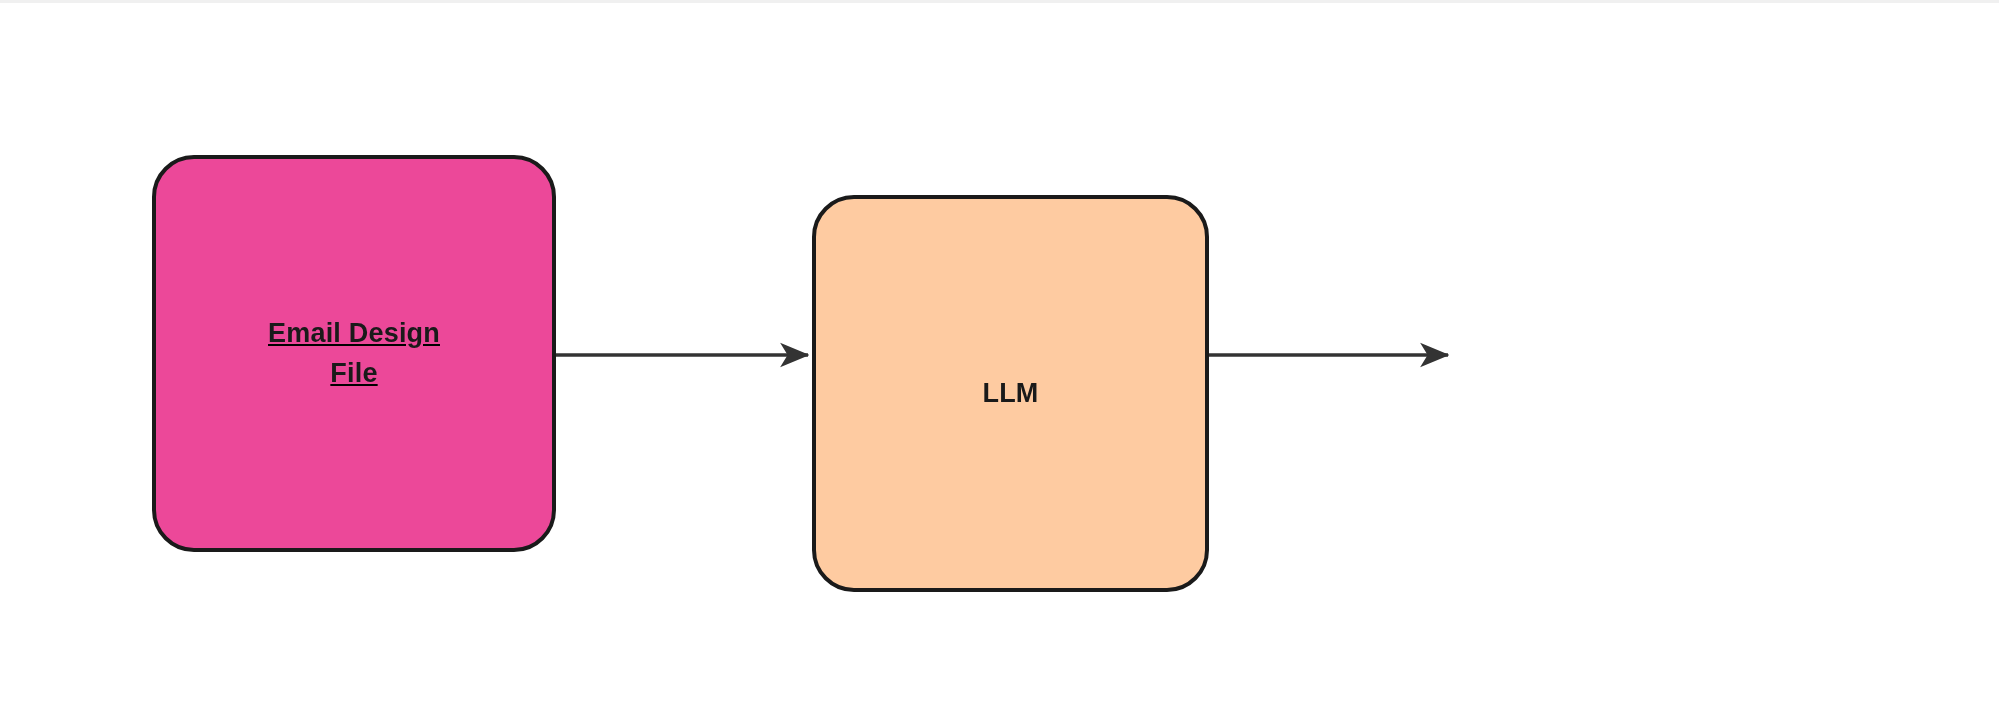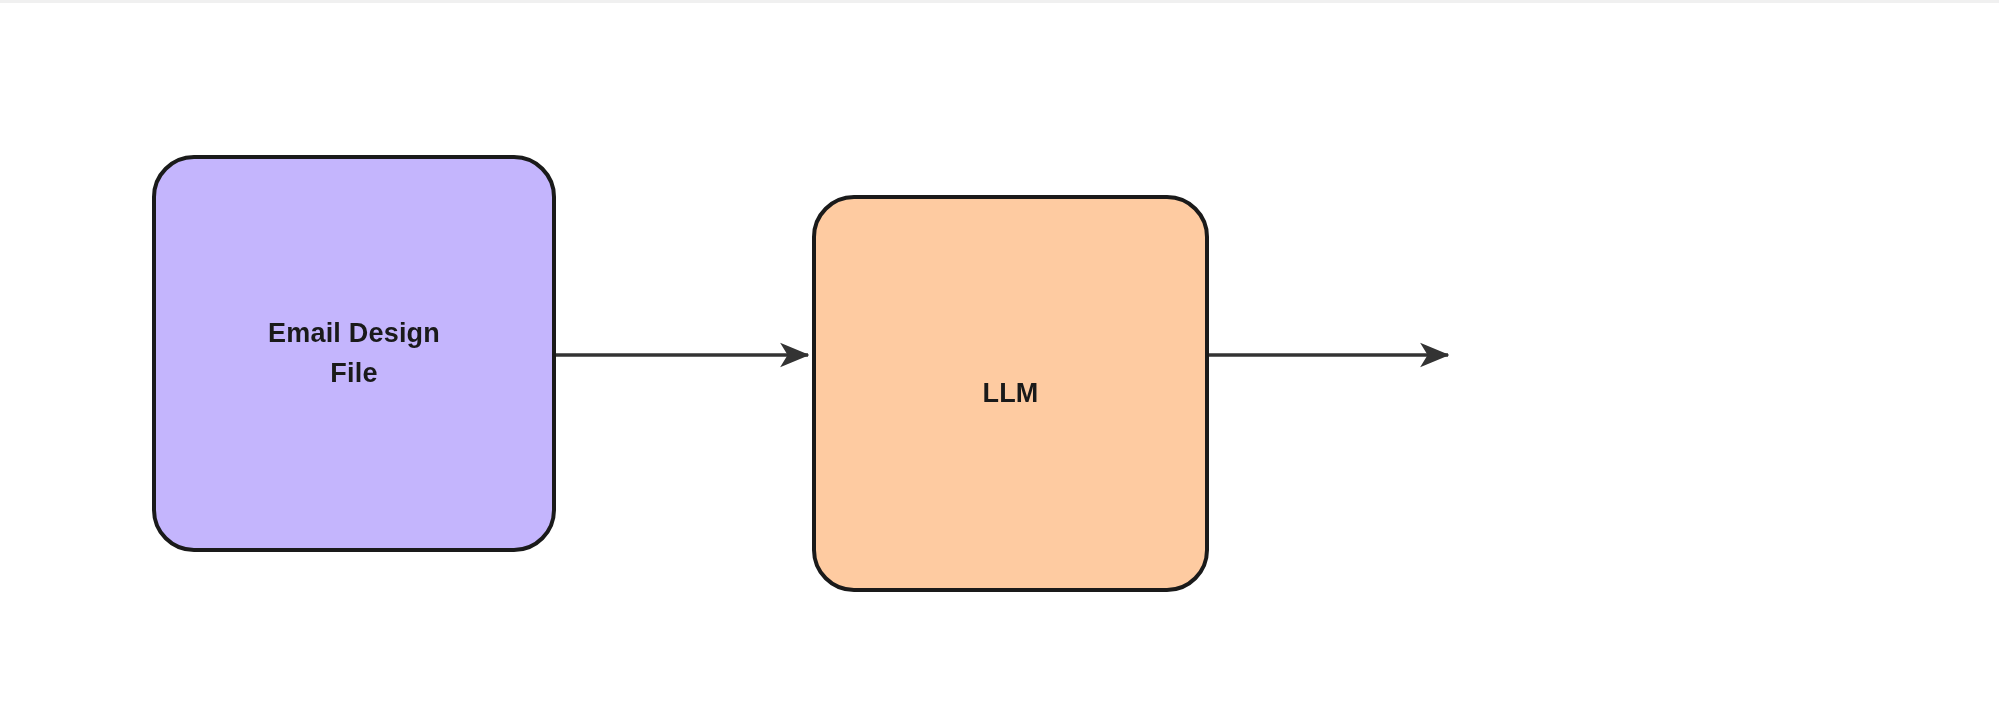--- a/index.html
+++ b/index.html
@@ -73,21 +73,21 @@
 
     <g>
       <line x1="556" y1="352" x2="808" y2="352" stroke="#333333" stroke-width="3.4" marker-end="url(#arrowhead)"></line>
     </g>
 
     <g>
       <line x1="1209" y1="352" x2="1448" y2="352" stroke="#333333" stroke-width="3.4" marker-end="url(#arrowhead)"></line>
     </g>
   </svg>
 
-  <div class="node" id="node-0" style="background: #c4b5fd; border-color: rgb(26, 26, 26);">
+  <div class="node" id="node-0" style="background: #ec4899; border-color: rgb(26, 26, 26); text-decoration: underline;">
     <span class="node-label" style="color: rgb(26, 26, 26);">Email Design
 File</span>
   </div>
 
   <div class="node" id="node-1" style="background: rgb(254, 203, 161); border-color: rgb(26, 26, 26);">
     <span class="node-label" style="color: rgb(26, 26, 26);">LLM</span>
   </div>
 
 
 </div>

